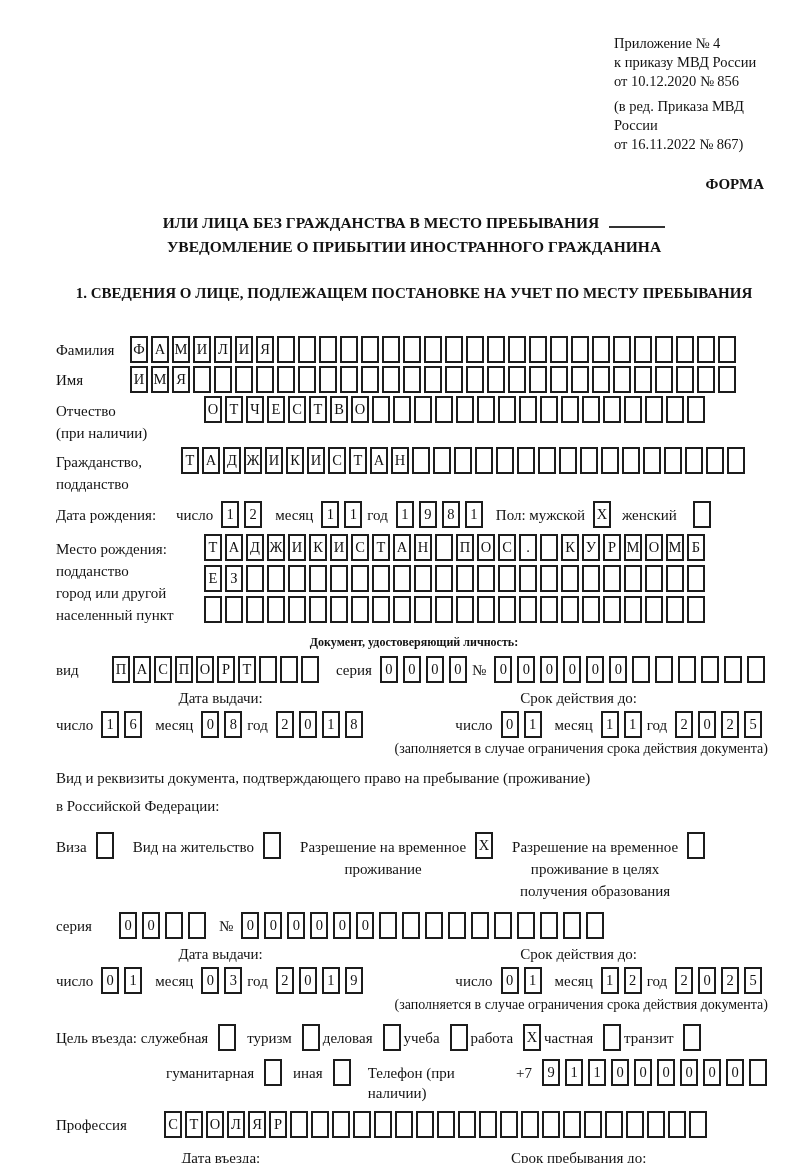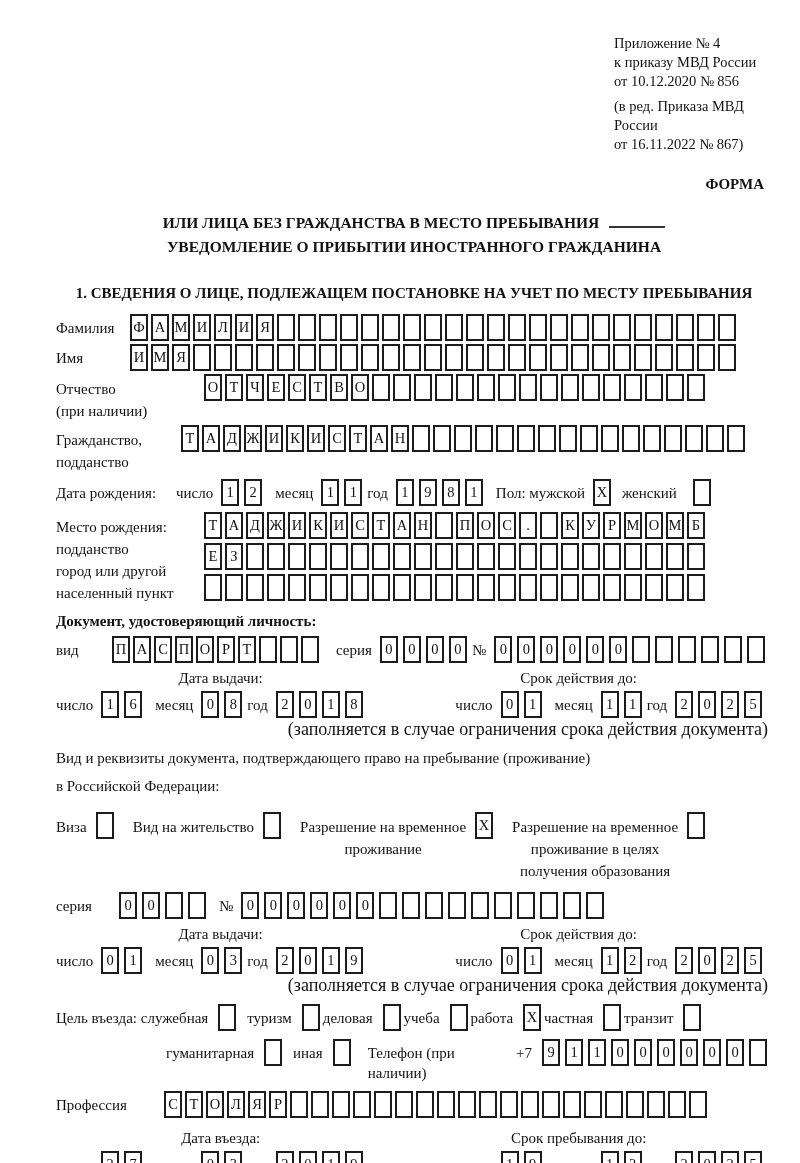--- a/index.html
+++ b/index.html
@@ -23,34 +23,34 @@
   .w100{width:100px;flex:none;}
   .w48{width:48px;flex:none;}
   .w55{width:55px;flex:none;}
 
   .hdr-block{margin-left:558px;font-size:14.5px;line-height:19px;}
   .hdr-gap{height:6px;}
   .forma{font-weight:bold;font-size:15px;text-align:right;padding-right:8px;margin-top:22px;}
   .title{font-weight:bold;font-size:15.5px;line-height:24px;text-align:center;margin-top:18px;}
   .title-underline{display:inline-block;width:56px;border-bottom:2px solid #333;
                    height:14px;margin-left:10px;}
-  .sec-head{font-weight:bold;font-size:15px;text-align:center;margin:26px 0 12px;}
+  .sec-head{font-weight:bold;font-size:15px;text-align:center;margin:26px 0 34px;}
 
   .inline-label{font-size:15px;padding:4px 8px 0 0;line-height:20px;}
   .ml14{margin-left:14px;}
   .ml8{margin-left:8px;}
 
-  .center-bold{font-weight:bold;font-size:15px;text-align:left;margin:8px 0 6px;}
+  .center-bold{font-weight:bold;font-size:12px;text-align:center;margin:8px 0 6px;}
 
   .cols{display:flex;margin-bottom:2px;}
   .col-l{width:46%;flex:none;}
   .col-r{width:54%;flex:none;}
   .col-title{text-align:center;font-size:15px;margin:4px 0 2px;}
   .dgroup{display:flex;align-items:flex-start;}
-  .note{font-size:18px;text-align:right;margin:1px 4px 10px 0;line-height:18px;}
+  .note{font-size:14px;text-align:right;margin:1px 4px 10px 0;line-height:18px;}
 
   .intro{font-size:15px;line-height:20px;margin:6px 0 10px;}
   .opts{display:flex;align-items:flex-start;margin:16px 0 10px;}
   .opt{display:flex;align-items:flex-start;margin-right:16px;}
   .opt-label{white-space:pre-line;text-align:center;font-size:15px;line-height:22px;padding-top:4px;}
   .opt .boxes{margin-left:9px;}
 
   .purpose-row{display:flex;align-items:flex-start;flex-wrap:nowrap;margin-bottom:8px;}
   .purpose-row .inline-label{padding-right:10px;}
   .indent110{margin-left:110px;}

